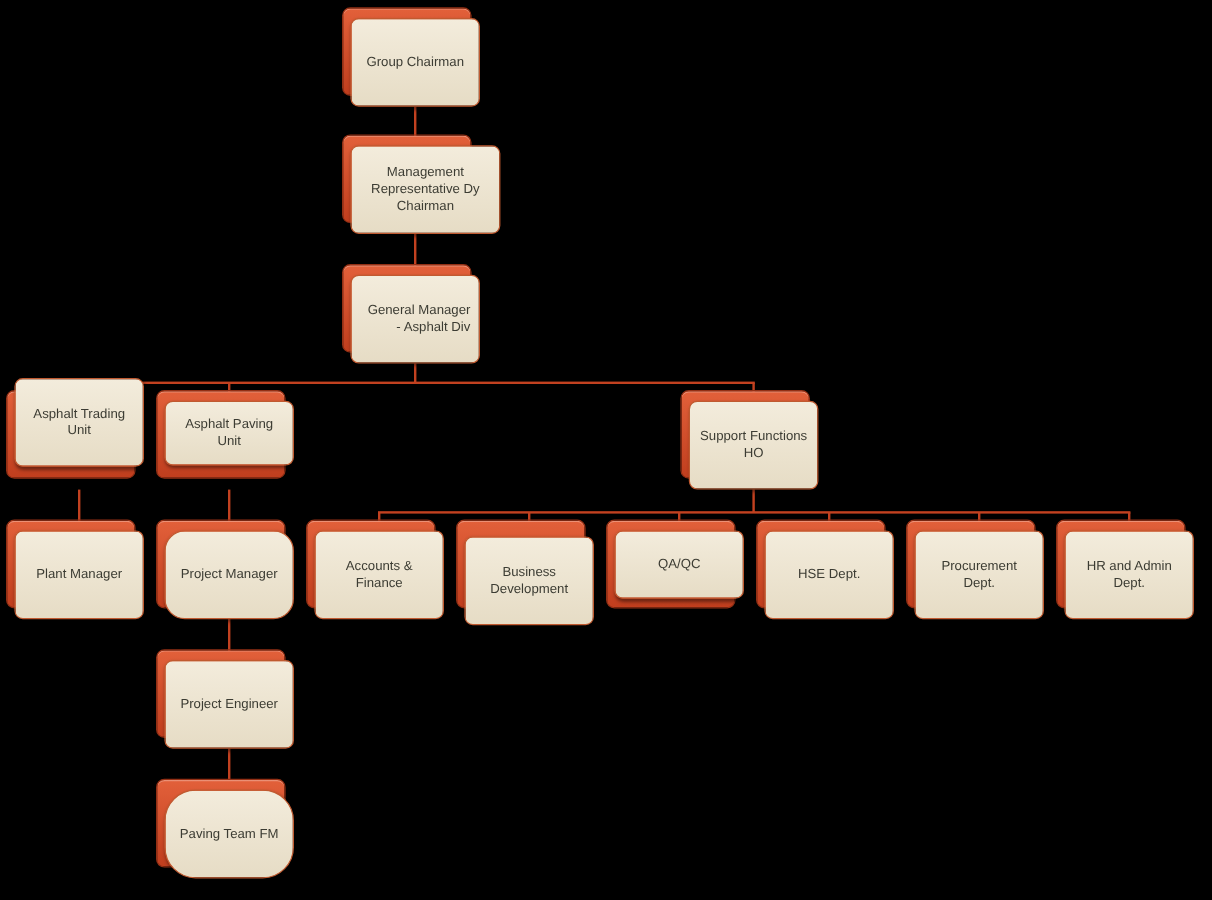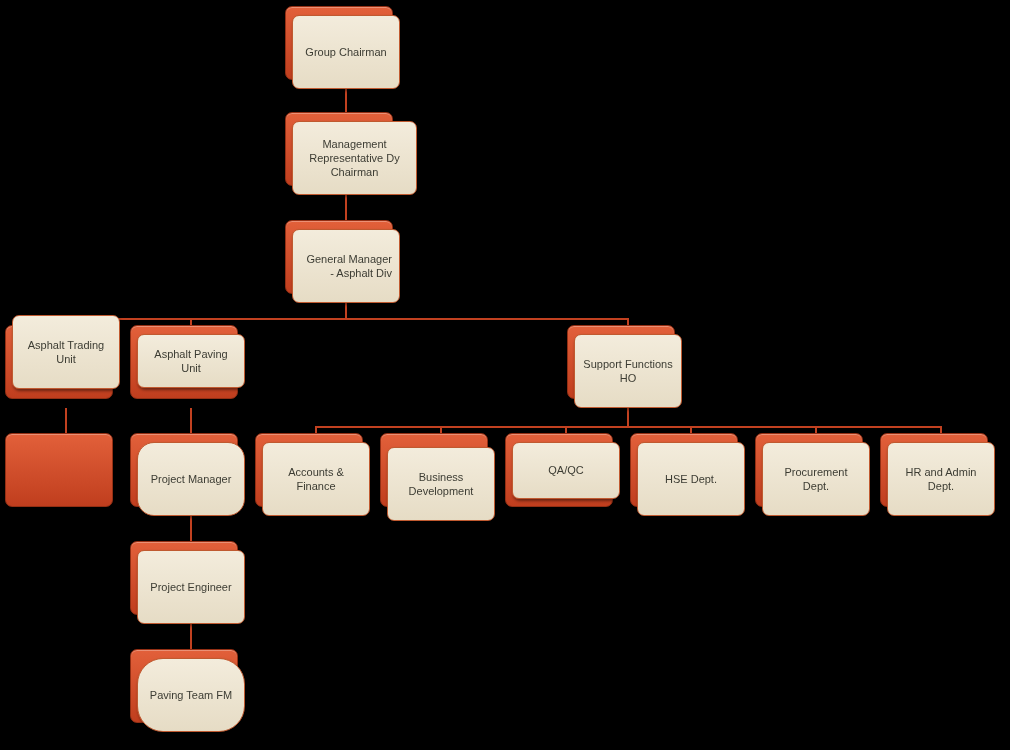--- a/index.html
+++ b/index.html
@@ -86,20 +86,23 @@
     </div>
     <div class="node-back" style="left: 130px; top: 325px; width: 108px; height: 74px;"></div>
     <div class="node-face" style="left: 137px; top: 334px; width: 108px; height: 54px;">
       <span class="node-label">Asphalt Paving Unit</span>
     </div>
     <div class="node-back" style="left: 567px; top: 325px; width: 108px; height: 74px;"></div>
     <div class="node-face" style="left: 574px; top: 334px; width: 108px; height: 74px;">
       <span class="node-label">Support Functions HO</span>
     </div>
     <div class="node-back" style="left: 5px; top: 433px; width: 108px; height: 74px;"></div>
+    <div class="node-face" style="left: 12px; top: 442px; width: 108px; height: 74px;">
+      <span class="node-label">Plant Manager</span>
+    </div>
     <div class="node-back" style="left: 130px; top: 433px; width: 108px; height: 74px;"></div>
     <div class="node-face" style="left: 137px; top: 442px; width: 108px; height: 74px; border-radius: 17px;">
       <span class="node-label">Project Manager</span>
     </div>
     <div class="node-back" style="left: 255px; top: 433px; width: 108px; height: 74px;"></div>
     <div class="node-face" style="left: 262px; top: 442px; width: 108px; height: 74px;">
       <span class="node-label">Accounts &amp; Finance</span>
     </div>
     <div class="node-back" style="left: 380px; top: 433px; width: 108px; height: 74px;"></div>
     <div class="node-face" style="left: 387px; top: 447px; width: 108px; height: 74px;">

